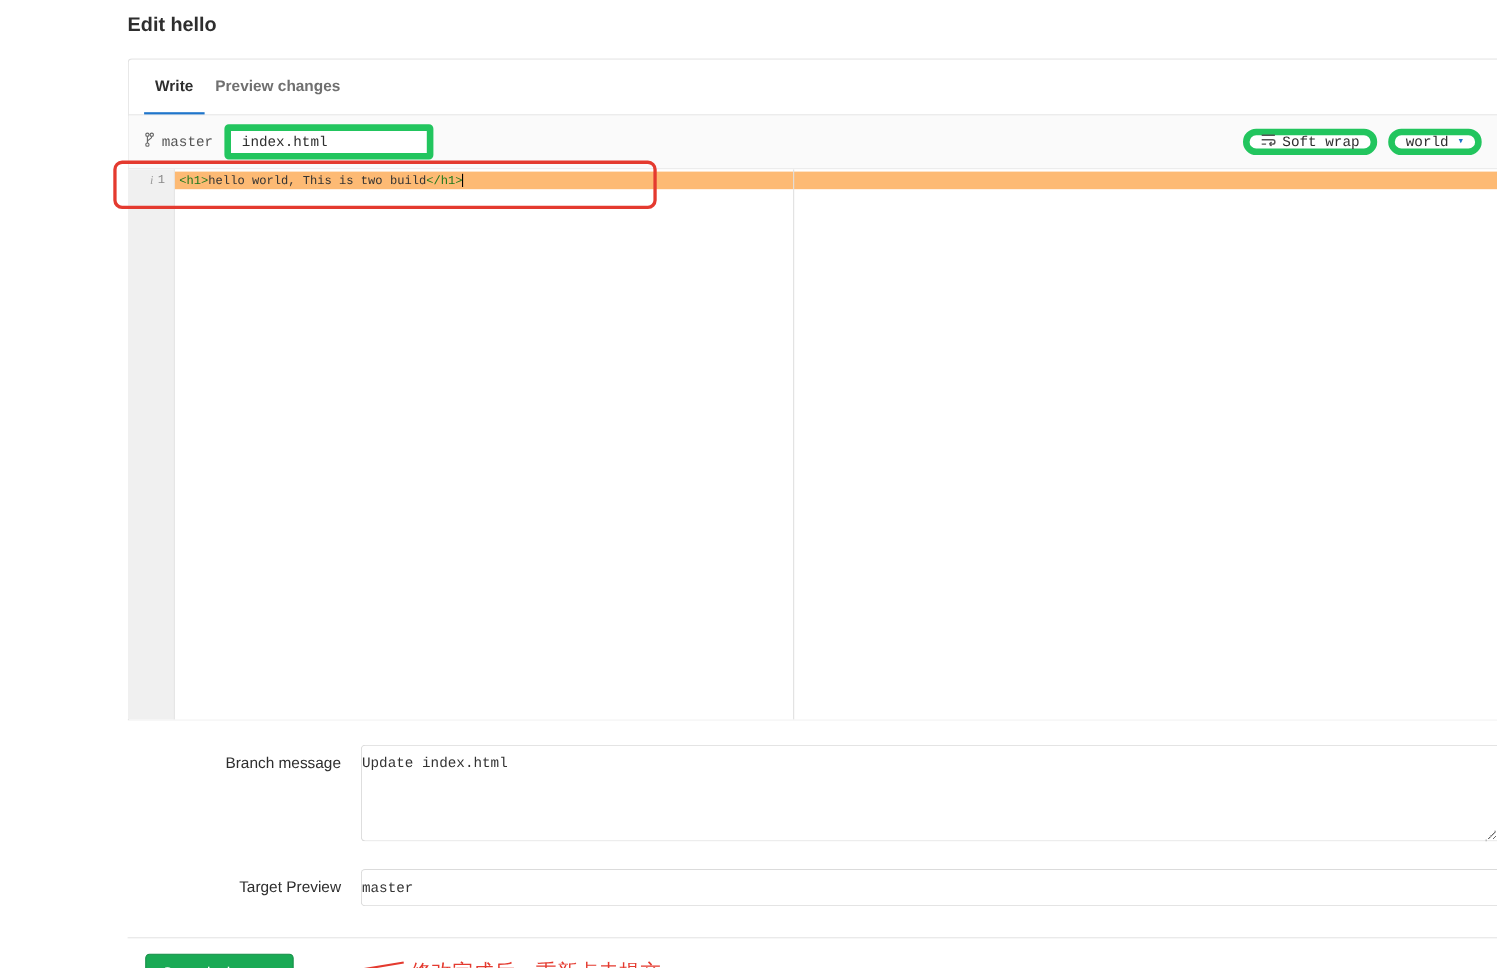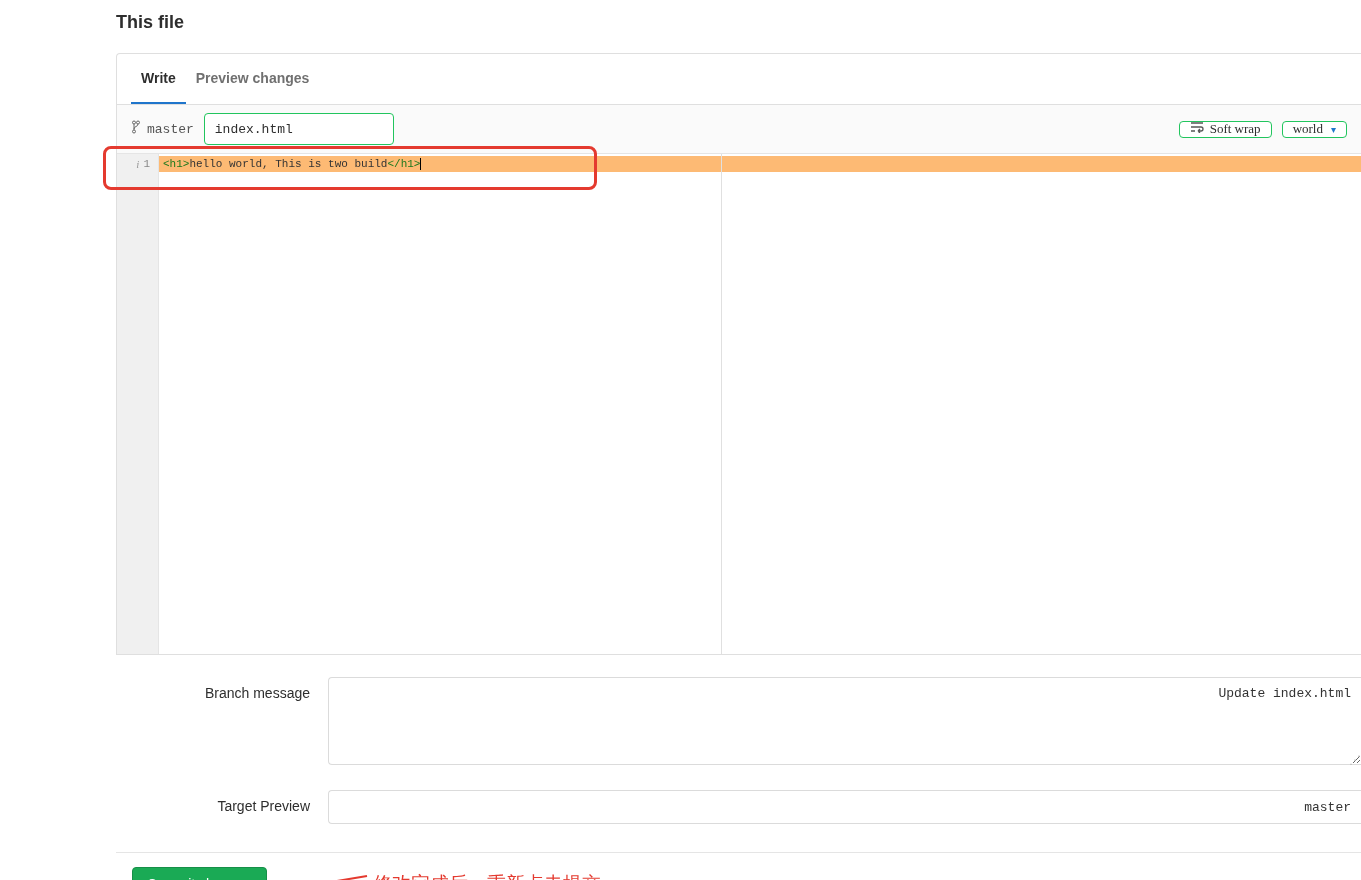--- a/index.html
+++ b/index.html
@@ -50,40 +50,41 @@
     .branch-badge {
       display: inline-flex;
       align-items: center;
       gap: 6px;
       font-family: "SFMono-Regular", Consolas, "Liberation Mono", Menlo, monospace;
       font-size: 13px;
       color: #555;
     }
     .branch-badge svg { width: 10px; height: 14px; }
     .filename-input, .dropdown-btn, .softwrap-btn {
-      border: 1px solid #22c55e;
+      border: 6px solid #22c55e;
       background: #fff;
       border-radius: 4px;
       padding: 6px 10px;
       font-size: 13px;
       font-family: "SFMono-Regular", Consolas, "Liberation Mono", Menlo, monospace;
       color: #2e2e2e;
     }
     .filename-input {
       width: 190px;
       height: 32px;
     }
     .toolbar-spacer { flex: 1; }
     .softwrap-btn, .dropdown-btn {
       display: inline-flex;
       align-items: center;
       gap: 6px;
-      font-family: Liberation Serif, serif;
+      font-family: Liberation Mono, monospace;
       height: 17px;
       cursor: pointer;
+      border-radius: 14px;
     }
     .softwrap-btn svg { width: 14px; height: 12px; }
     .dropdown-btn .chev { color: #1f75cb; font-size: 10px; margin-left: 2px; }
     .code-area {
       display: flex;
       height: 500px;
       background: #fff;
       position: relative;
     }
     .gutter {
@@ -157,27 +158,26 @@
       padding-right: 18px;
       font-size: 14px;
     }
     .form-control {
       flex: 1;
     }
     textarea.commit-msg, input.target-branch {
       width: 100%;
       border: 1px solid #dbdbdb;
       border-radius: 4px 0 0 4px;
-      padding: 8px 10px;
+      padding: 8px 0;
       font-family: "SFMono-Regular", Consolas, "Liberation Mono", Menlo, monospace;
       font-size: 13px;
       color: #333;
       resize: vertical;
       border-right: none;
-      text-align: right;
     }
     textarea.commit-msg { height: 88px; }
     input.target-branch { height: 34px; }
     .resize-grip {
       position: absolute;
       right: 2px;
       bottom: 2px;
       width: 10px;
       height: 10px;
       color: #bbb;
@@ -209,21 +209,21 @@
       font-size: 19px;
       gap: 4px;
     }
     .annotation svg { width: 84px; height: 24px; }
     .rel { position: relative; }
   </style>
 </head>
 <body>
 
 <div class="container">
-  <h1 class="page-title">This file</h1>
+  <h1 class="page-title">Edit hello</h1>
 
   <div class="editor-panel">
     <div class="tabs">
       <div class="tab active">Write</div>
       <div class="tab">Preview changes</div>
     </div>
 
     <div class="toolbar">
       <span class="branch-badge">
         <span>

